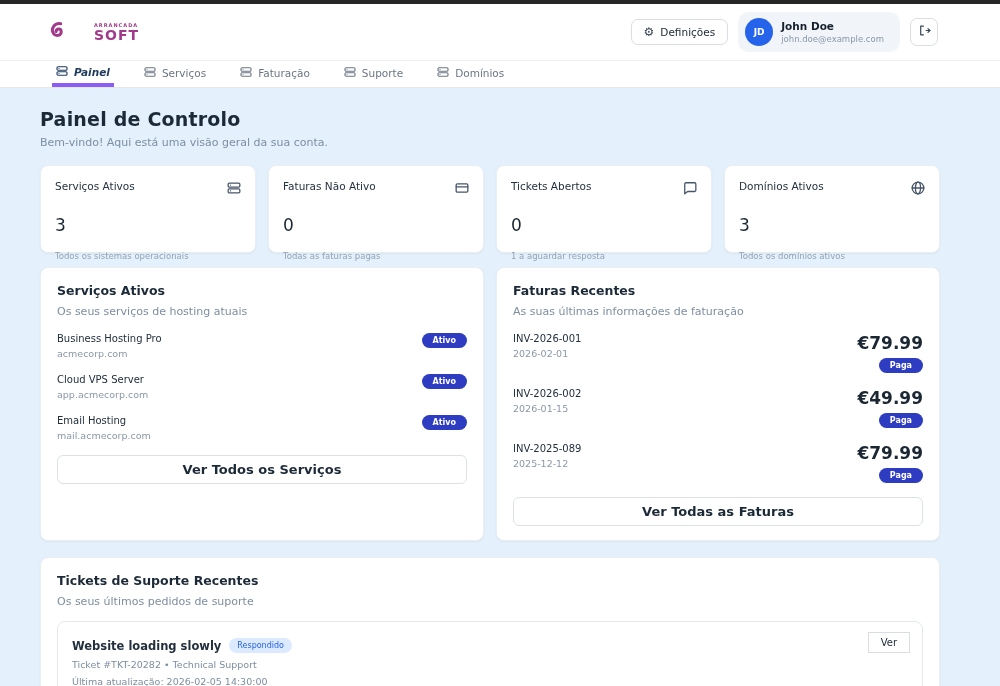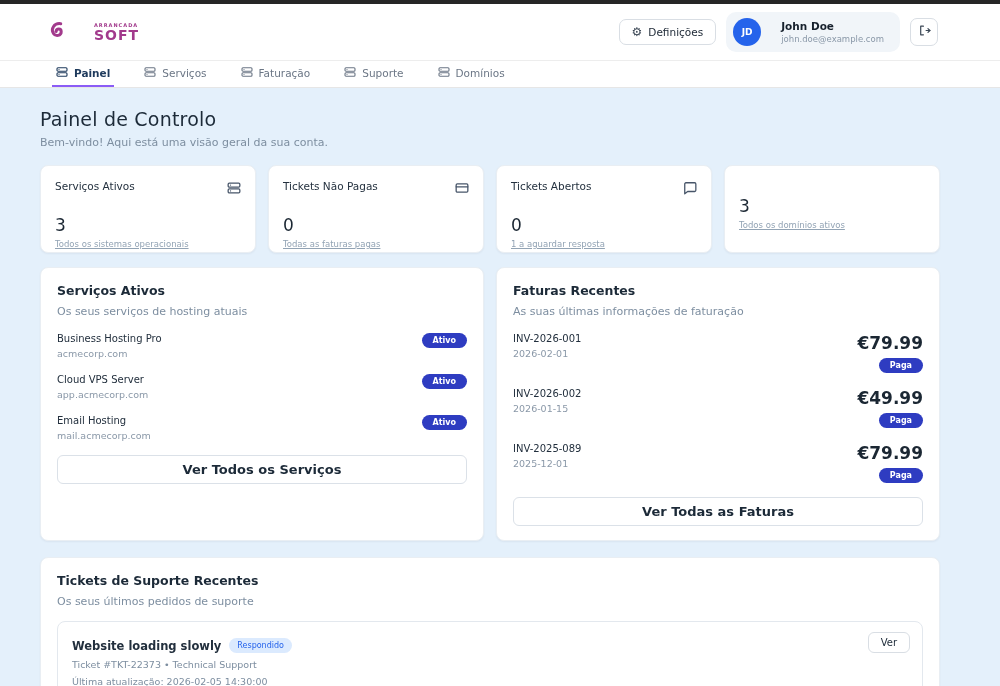--- a/index.html
+++ b/index.html
@@ -10,47 +10,47 @@
 
   
   .header { height:56px; background:#fff; display:flex; align-items:center; justify-content:space-between; padding:0 62px 0 48px; }
   .logo { display:flex; align-items:center; gap:4px; }
   .logo-text { display:flex; flex-direction:column; line-height:1;margin-left:24px; }
   .logo-line1 { font-size:5px; letter-spacing:1px; color:#a23a8c; font-weight:bold; }
   .logo-line2 { font-size:14px; font-weight:bold; color:#a23a8c; letter-spacing:1px; }
   .header-right { display:flex; align-items:center; gap:10px; }
   .btn-settings { display:flex; align-items:center; gap:6px; border:1px solid #d9dee4; border-radius:7px; background:#fff; padding:6px 12px; font-size:10.5px; color:#202b38; font-family:inherit; cursor:pointer; }
   .gear { font-size:12px; color:#3a4654; line-height:1; }
-  .user-chip { display:flex; align-items:center; gap:20px; background:#f1f5f9; border-radius:10px; padding:6px 16px 6px 7px; }
+  .user-chip { display:flex; align-items:center; gap:8px; background:#f1f5f9; border-radius:10px; padding:6px 16px 6px 7px; }
   .avatar { width:28px; height:28px; border-radius:50%; background:#2563eb; color:#fff; font-size:9px; font-weight:bold; display:flex; align-items:center; justify-content:center; }
   .user-name { font-size:10.5px; font-weight:bold; color:#16202c; }
   .user-email { font-size:8.5px; color:#8a98a8; margin-top:2px; }
   .btn-logout { width:28px; height:28px; border:1px solid #d9dee4; border-radius:7px; background:#fff; display:flex; align-items:center; justify-content:center; cursor:pointer; }
 
   
   .nav { background:#fff; border-top:1px solid #ededed; border-bottom:1px solid #e6e6e6; display:flex; gap:26px; padding:0 0 0 52px; height:28px; }
   .tab { display:flex; align-items:center; gap:6px; font-size:10.5px; color:#6b7685; cursor:pointer; border-bottom:2px solid transparent; padding:0 4px; }
   .tab svg { stroke:#6b7685; }
-  .tab.active { color:#1e3a5c; font-weight:bold; border-bottom:2px solid #8b5cf6; }
+  .tab.active { color:#1e3a5c; font-weight:bold; border-bottom:4px solid #8b5cf6;font-style:italic; }
   .tab.active svg { stroke:#1e3a5c; }
 
   
   .main { background:#e4f0fb; height:598px; padding:20px 60px 0 40px; }
-  .page-title { font-size:19px; font-weight:normal; color:#1c2a38; letter-spacing:.2px; }
+  .page-title { font-size:19px; font-weight:bold; color:#1c2a38; letter-spacing:.2px; }
   .page-subtitle { font-size:11px; color:#7d8ea0; margin-top:6px; }
 
   .card { background:#fff; border:1px solid #e9eef3; border-radius:8px; box-shadow:0 1px 2px rgba(16,24,40,.05); }
 
   .stats-row { display:flex; gap:12px; margin-top:16px; }
   .stat-card { flex:1; padding:14px 14px 12px; height:88px; }
   .stat-top { display:flex; justify-content:space-between; align-items:flex-start; }
   .stat-title { font-size:10.5px; color:#24313f; }
   .stat-icon svg { stroke:#475569; }
   .stat-value { font-size:17px; color:#1b2733; margin-top:16px; }
-  .stat-sub { font-size:8.5px; color:#92a3b4; margin-top:4px;text-decoration:underline; }
+  .stat-sub { font-size:8.5px; color:#92a3b4; margin-top:16px; }
 
   .panels-row { display:flex; gap:12px; margin-top:14px; }
   .panel { flex:1; padding:15px 16px 14px; }
   .panel-title { font-size:12.5px; font-weight:bold; color:#1c2a38; }
   .panel-sub { font-size:11px; color:#7d8ea0; margin-top:7px; }
   .row-item { display:flex; justify-content:space-between; align-items:flex-start; margin-top:15px; }
   .item-name { font-size:10px; font-weight:normal; color:#222f3d; }
   .item-sub { font-size:9.5px; color:#8a98a8; margin-top:4px; }
   .pill-blue { display:inline-block; background:#2e3cc1; color:#fff; font-size:8px; font-weight:bold; border-radius:999px; padding:3px 11px; }
   .inv-right { text-align:right; }
@@ -58,21 +58,21 @@
   .inv-right .pill-blue { margin-top:4px; }
   .panel-footer-btn { display:block; width:100%; margin-top:14px; background:#fff; border:1px solid #dbe1e8; border-radius:6px; padding:6px 16px; font-size:13px; font-weight:bold; color:#1c2a38; text-align:center; font-family:inherit; cursor:pointer; }
 
   .tickets-panel { margin-top:16px; padding:15px 16px 16px; }
   .ticket-card { position:relative; border:1px solid #e3e8ee; border-radius:8px; padding:16px 14px; margin-top:13px; background:#fff; }
   .ticket-title-row { display:flex; align-items:center; gap:8px; }
   .ticket-title { font-size:11.5px; font-weight:bold; color:#222f3d; }
   .badge { display:inline-block; font-size:8px; font-weight:normal; border-radius:999px; padding:3px 8px;text-align:center; }
   .badge.responded { background:#dbeafe; color:#2563eb; }
   .ticket-meta { font-size:9.5px; color:#7d8ea0; margin-top:6px; }
-  .btn-ver { position:absolute; top:10px; right:12px; background:#fff; border:1px solid #d9dee4; border-radius:6px; padding:4px 12px; font-size:10px; color:#222f3d; font-family:inherit; cursor:pointer; }
+  .btn-ver { position:absolute; top:10px; right:12px; background:#fff; border:1px solid #d9dee4; border-radius:0; padding:4px 12px; font-size:10px; color:#222f3d; font-family:inherit; cursor:pointer; }
 
   svg.icn { fill:none; stroke-width:1.1; stroke-linecap:round; stroke-linejoin:round; }
 </style>
 </head>
 <body>
 
 <div class="topbar"></div>
 
 <div class="header">
   <div class="logo">
@@ -176,21 +176,21 @@
               <path d="M3 3.5 h.01"></path>
               <path d="M3 8.5 h.01"></path>
             </svg></span>
       </div>
       <div class="stat-value">3</div>
       <div class="stat-sub">Todos os sistemas operacionais</div>
     </div>
 
     <div class="card stat-card">
       <div class="stat-top">
-        <span class="stat-title">Tickets Não Pagas</span>
+        <span class="stat-title">Faturas Não Ativo</span>
         <span class="stat-icon"><svg width="14" height="14" viewBox="0 0 12 12" class="icn">
               <rect x="1" y="2.5" width="10" height="7" rx="1"></rect>
               <path d="M1 5 H11"></path>
             </svg></span>
       </div>
       <div class="stat-value">0</div>
       <div class="stat-sub">Todas as faturas pagas</div>
     </div>
 
     <div class="card stat-card">
@@ -198,20 +198,28 @@
         <span class="stat-title">Tickets Abertos</span>
         <span class="stat-icon"><svg width="14" height="14" viewBox="0 0 12 12" class="icn">
               <path d="M11 8 a1 1 0 0 1 -1 1 H4 L1.5 11 V2.5 a1 1 0 0 1 1 -1 H10 a1 1 0 0 1 1 1 Z"></path>
             </svg></span>
       </div>
       <div class="stat-value">0</div>
       <div class="stat-sub">1 a aguardar resposta</div>
     </div>
 
     <div class="card stat-card">
+      <div class="stat-top">
+        <span class="stat-title">Domínios Ativos</span>
+        <span class="stat-icon"><svg width="14" height="14" viewBox="0 0 12 12" class="icn">
+              <circle cx="6" cy="6" r="5"></circle>
+              <path d="M1 6 H11"></path>
+              <ellipse cx="6" cy="6" rx="2.2" ry="5"></ellipse>
+            </svg></span>
+      </div>
       <div class="stat-value">3</div>
       <div class="stat-sub">Todos os domínios ativos</div>
     </div>
   </div>
 
   <div class="panels-row">
 
     <div class="card panel">
       <div class="panel-title">Serviços Ativos</div>
       <div class="panel-sub">Os seus serviços de hosting atuais</div>
@@ -261,41 +269,41 @@
           <div class="item-sub">2026-01-15</div>
         </div>
         <div class="inv-right">
           <div class="inv-amount">€49.99</div>
           <span class="pill-blue">Paga</span>
         </div>
       </div>
       <div class="row-item">
         <div>
           <div class="item-name">INV-2025-089</div>
-          <div class="item-sub">2025-12-01</div>
+          <div class="item-sub">2025-12-12</div>
         </div>
         <div class="inv-right">
           <div class="inv-amount">€79.99</div>
           <span class="pill-blue">Paga</span>
         </div>
       </div>
 
       <button class="panel-footer-btn">Ver Todas as Faturas</button>
     </div>
   </div>
 
   <div class="card tickets-panel">
     <div class="panel-title">Tickets de Suporte Recentes</div>
     <div class="panel-sub">Os seus últimos pedidos de suporte</div>
 
     <div class="ticket-card">
       <div class="ticket-title-row">
         <span class="ticket-title">Website loading slowly</span>
         <span class="badge responded">Respondido</span>
       </div>
-      <div class="ticket-meta">Ticket #TKT-22373 • Technical Support</div>
+      <div class="ticket-meta">Ticket #TKT-20282 • Technical Support</div>
       <div class="ticket-meta">Última atualização: 2026-02-05 14:30:00</div>
       <button class="btn-ver">Ver</button>
     </div>
 
   </div>
 
 </div>
 
 </body></html>

